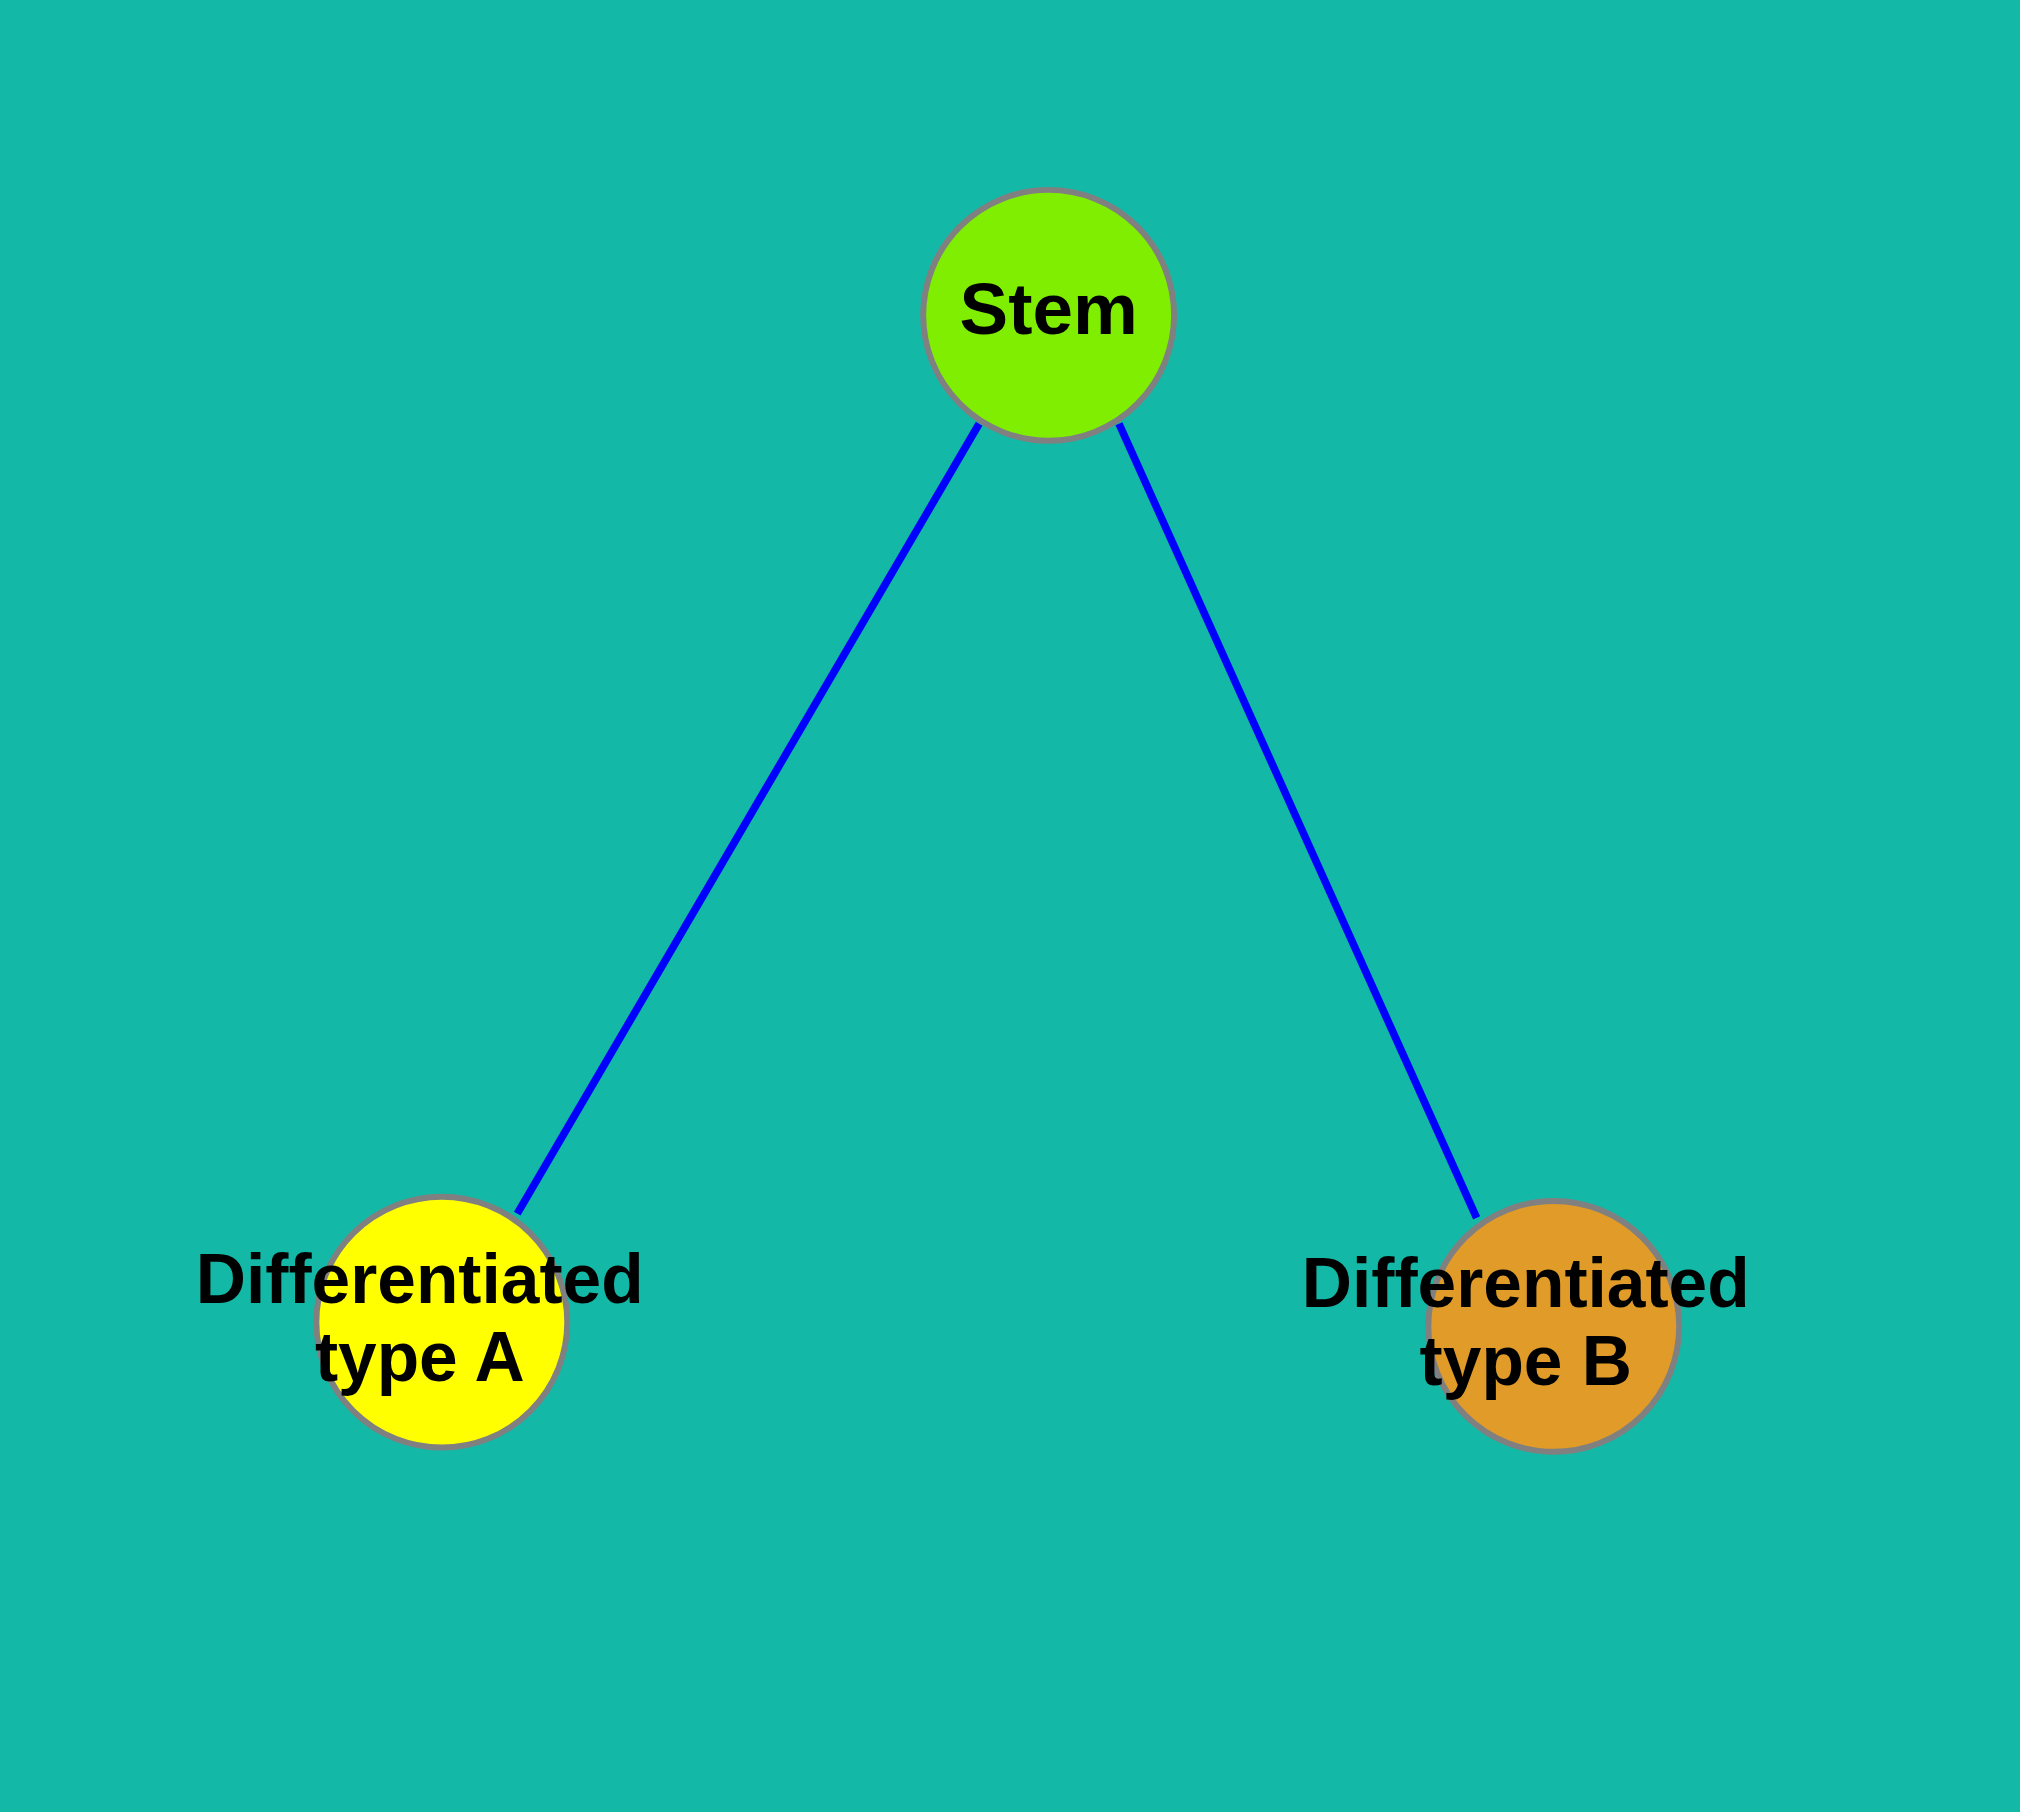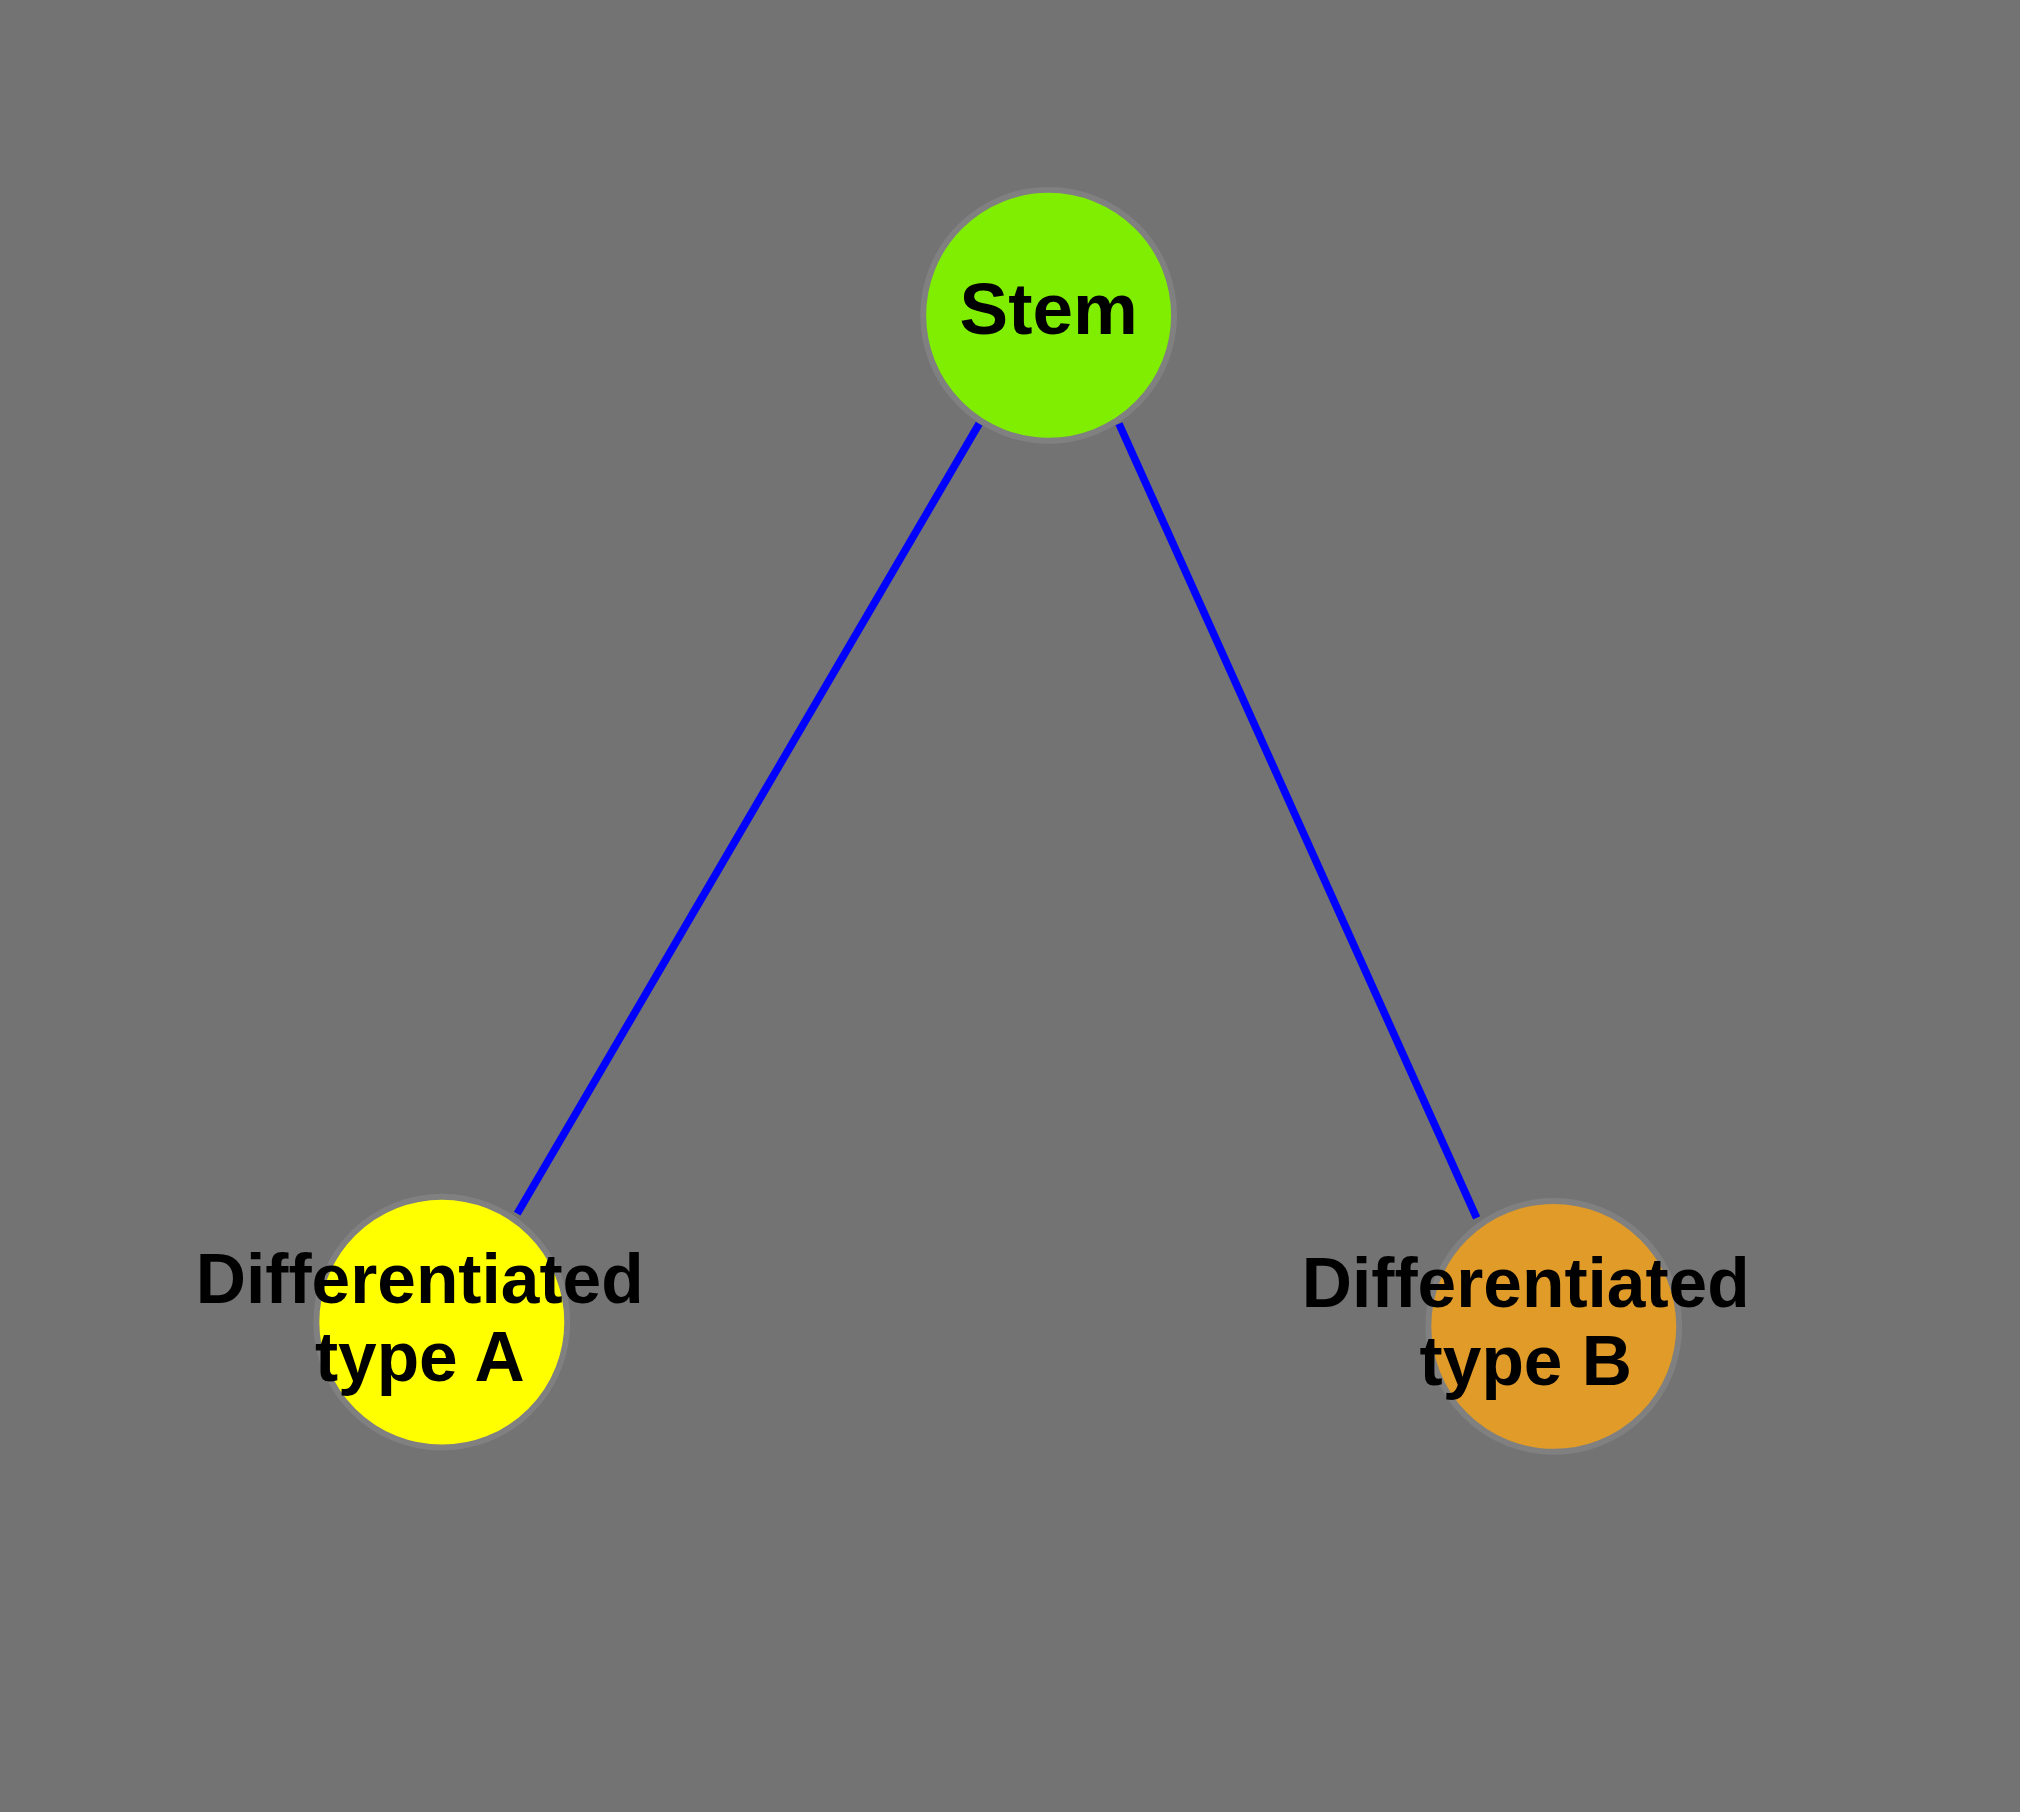--- a/index.html
+++ b/index.html
@@ -29,21 +29,21 @@
     font-family: "Liberation Sans", sans-serif;
     font-weight: bold;
     fill: #000000;
     text-anchor: middle;
     dominant-baseline: middle;
   }
 </style>
 </head>
 <body>
 
-<div id="canvas" style="width: 2021px; height: 1812px; background: #737373;">
+<div id="canvas" style="width: 2021px; height: 1812px; background: #14b8a6;">
   <svg id="graph-svg" viewBox="0 0 2384 2138" xmlns="http://www.w3.org/2000/svg">
 
     <g>
       <line x1="1155" y1="500" x2="610" y2="1432" stroke="#0000ff" stroke-width="9" stroke-linecap="butt"></line>
       <line x1="1320" y1="500" x2="1742" y2="1437" stroke="#0000ff" stroke-width="9" stroke-linecap="butt"></line>
     </g>
 
     <g>
 
       <g>

